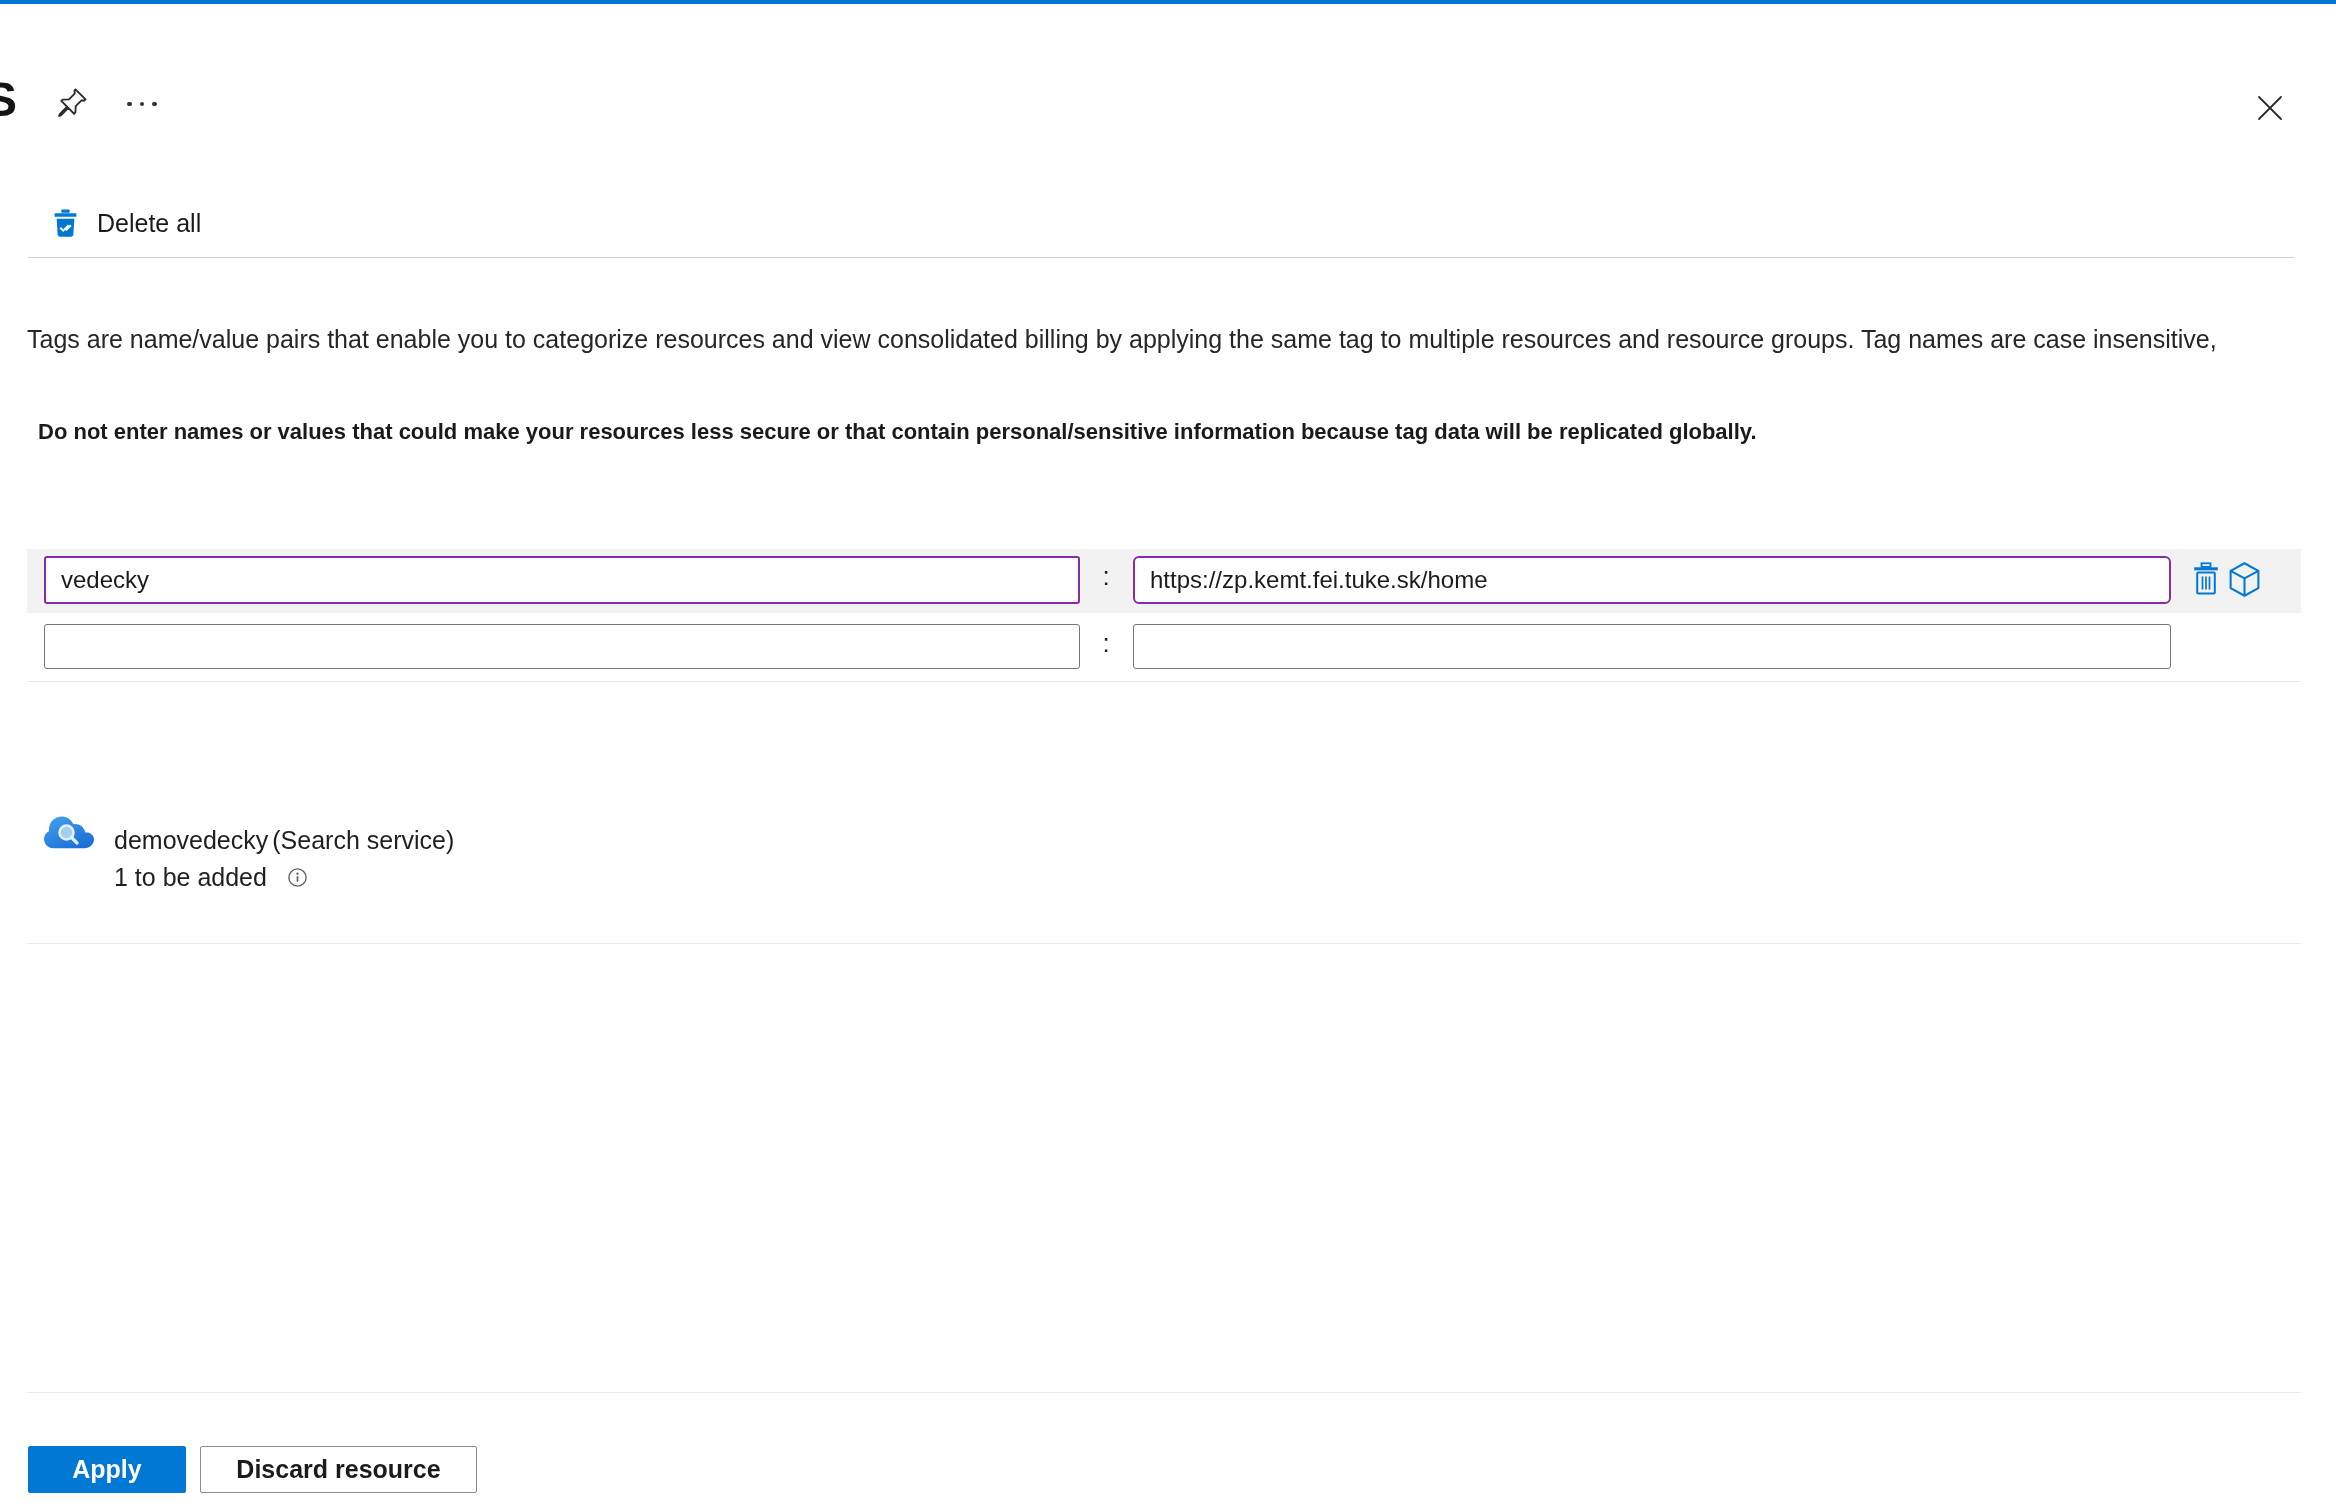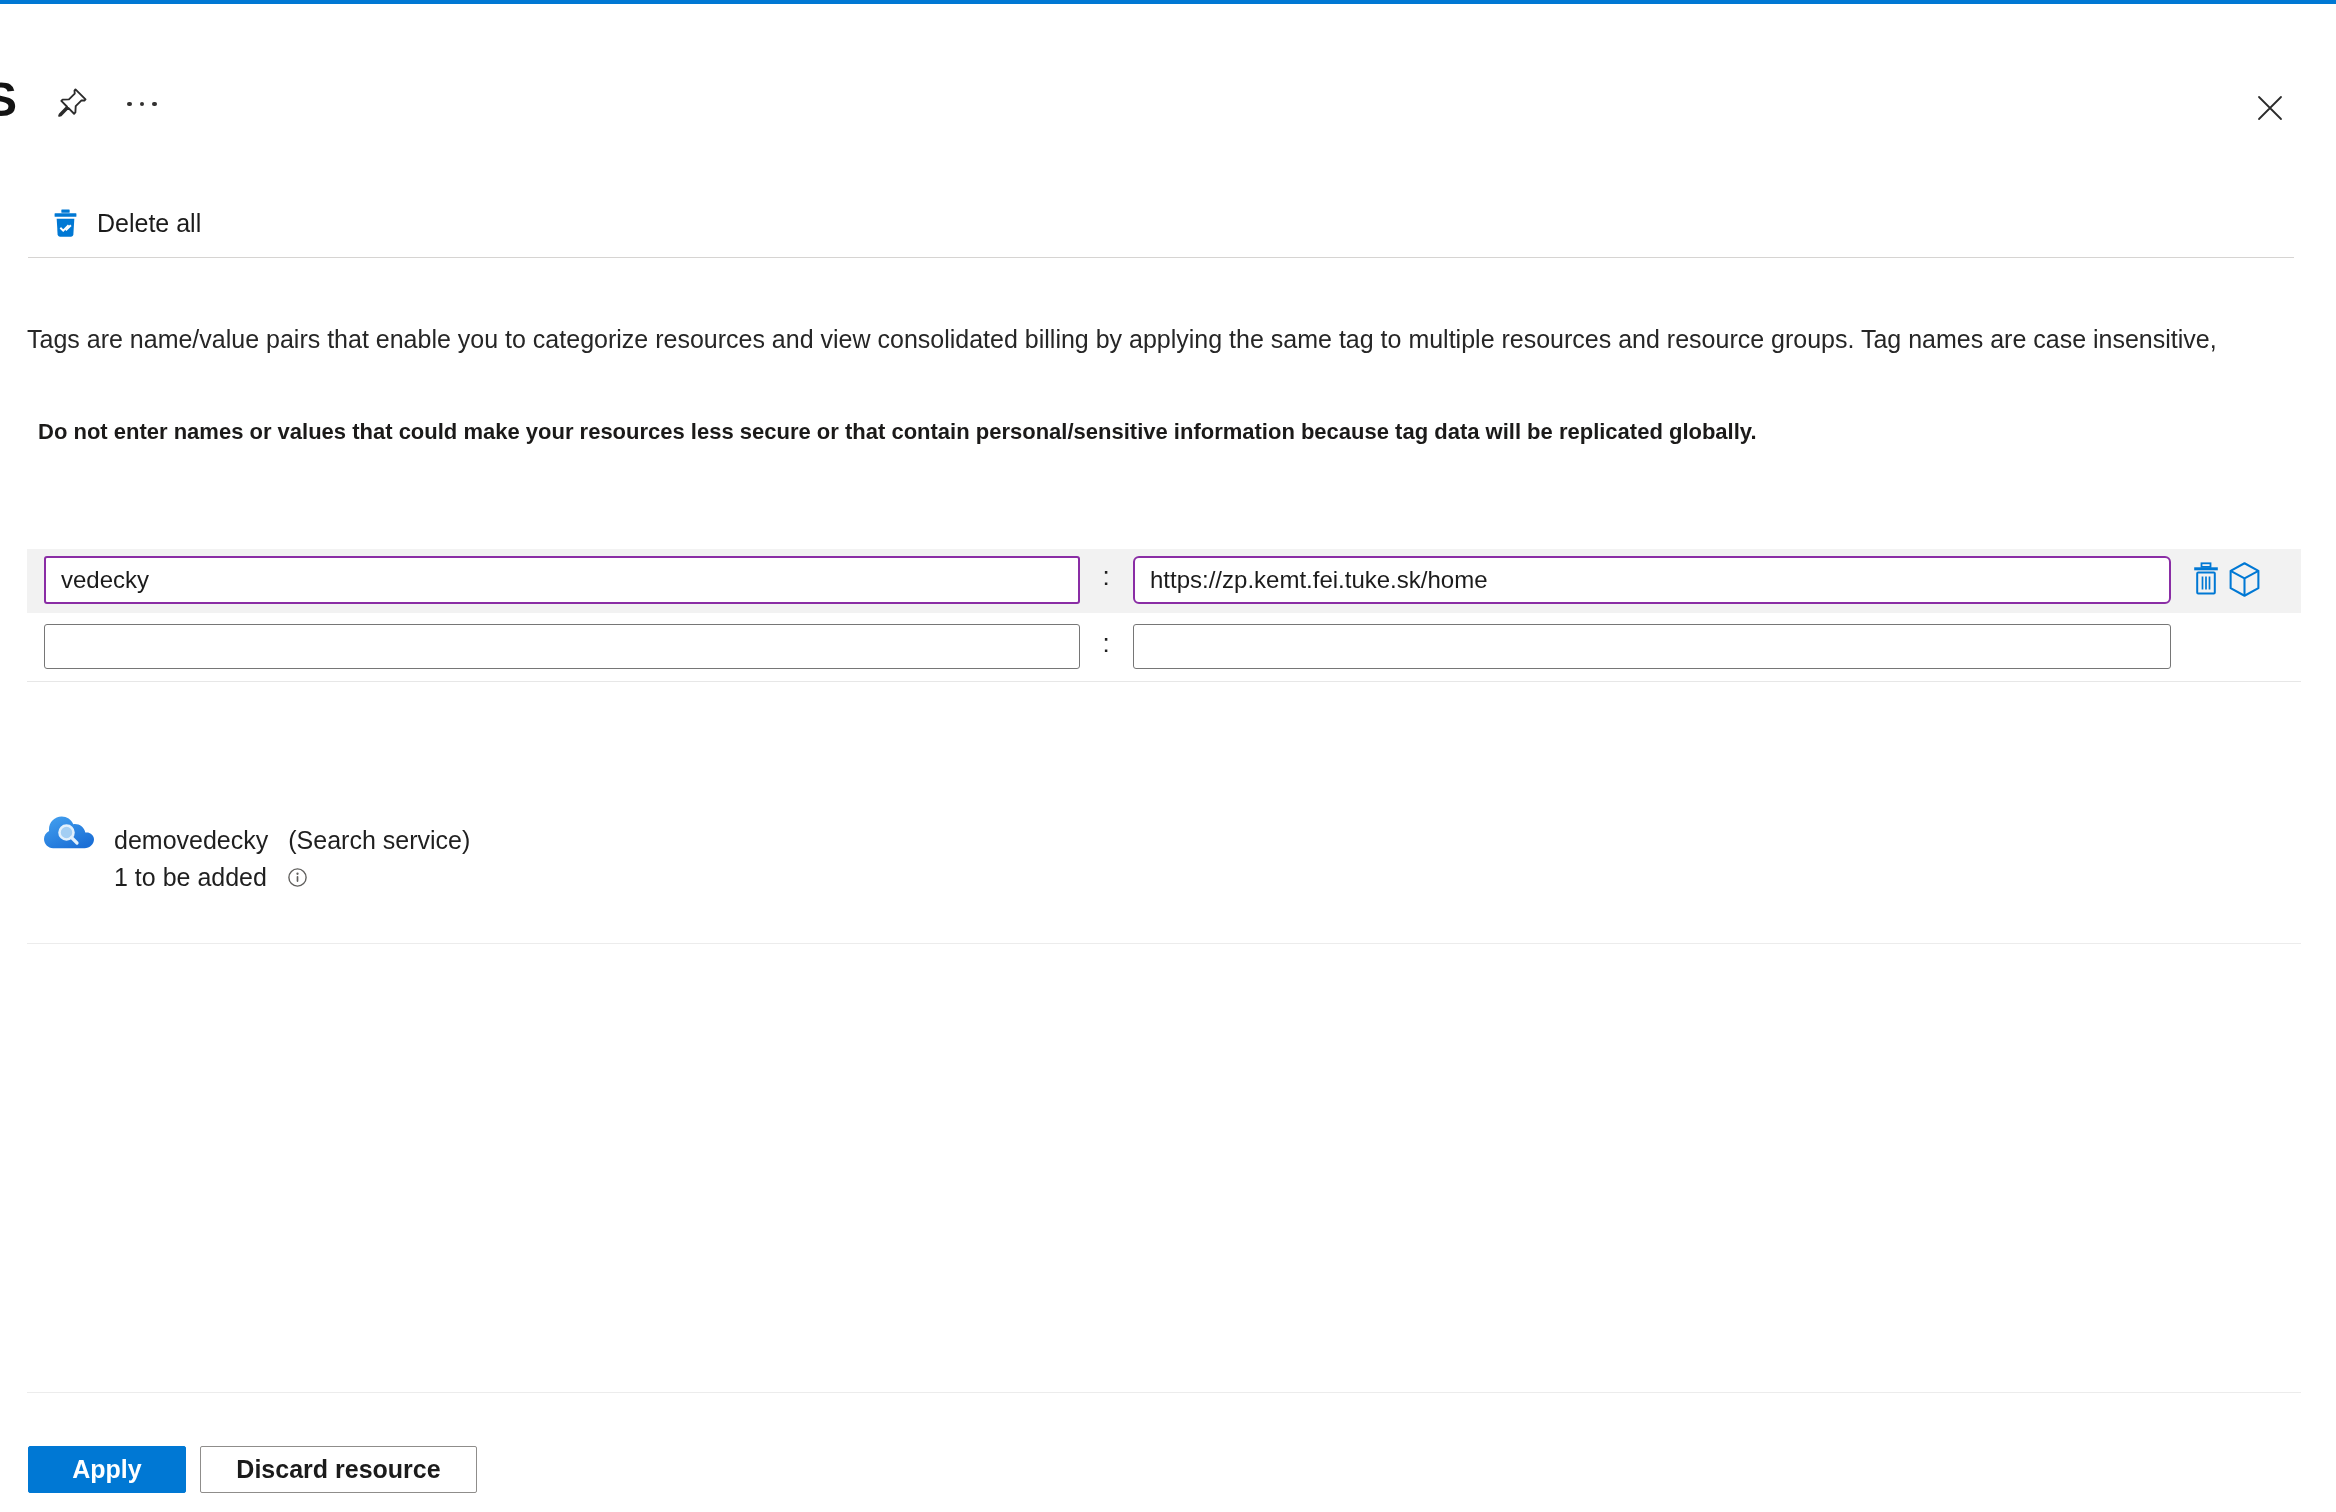--- a/index.html
+++ b/index.html
@@ -31,21 +31,21 @@
   .in-r0-value{left:1133px;top:556px;width:1038px;border-radius:6px;}
   .in-r1-name{left:44px;top:624px;width:1036px;}
   .in-r1-value{left:1133px;top:624px;width:1038px;}
   .colon{position:absolute;left:1097px;width:18px;text-align:center;font-size:26px;color:#1f1f1f;}
   .colon.c0{top:561px;}
   .colon.c1{top:628px;}
   .row-action{background:none;border:none;padding:0;cursor:pointer;position:absolute;}
   .trash-btn{left:2191px;top:561px;}
   .cube-btn{left:2228px;top:561px;}
   .res-icon{position:absolute;left:44px;top:814px;}
-  .res-line1{position:absolute;left:114px;top:826px;display:flex;gap:20px;font-size:25px;color:#1f1f1f;}
+  .res-line1{position:absolute;left:114px;top:826px;display:flex;gap:4px;font-size:25px;color:#1f1f1f;}
   .res-line2{position:absolute;left:114px;top:863px;display:flex;align-items:center;gap:20px;font-size:25px;color:#1f1f1f;}
   .btn{position:absolute;top:1446px;height:47px;border-radius:2px;font-family:inherit;font-size:25px;font-weight:600;cursor:pointer;box-sizing:border-box;}
   .btn-apply{left:28px;width:158px;background:#0078d4;border:1px solid #0078d4;color:#fff;}
   .btn-discard{left:200px;width:277px;background:#fff;border:1.5px solid #8f8d8b;color:#1b1b1b;}
   svg{display:block;}
 </style>
 </head>
 <body>
 
 <div class="screen">

